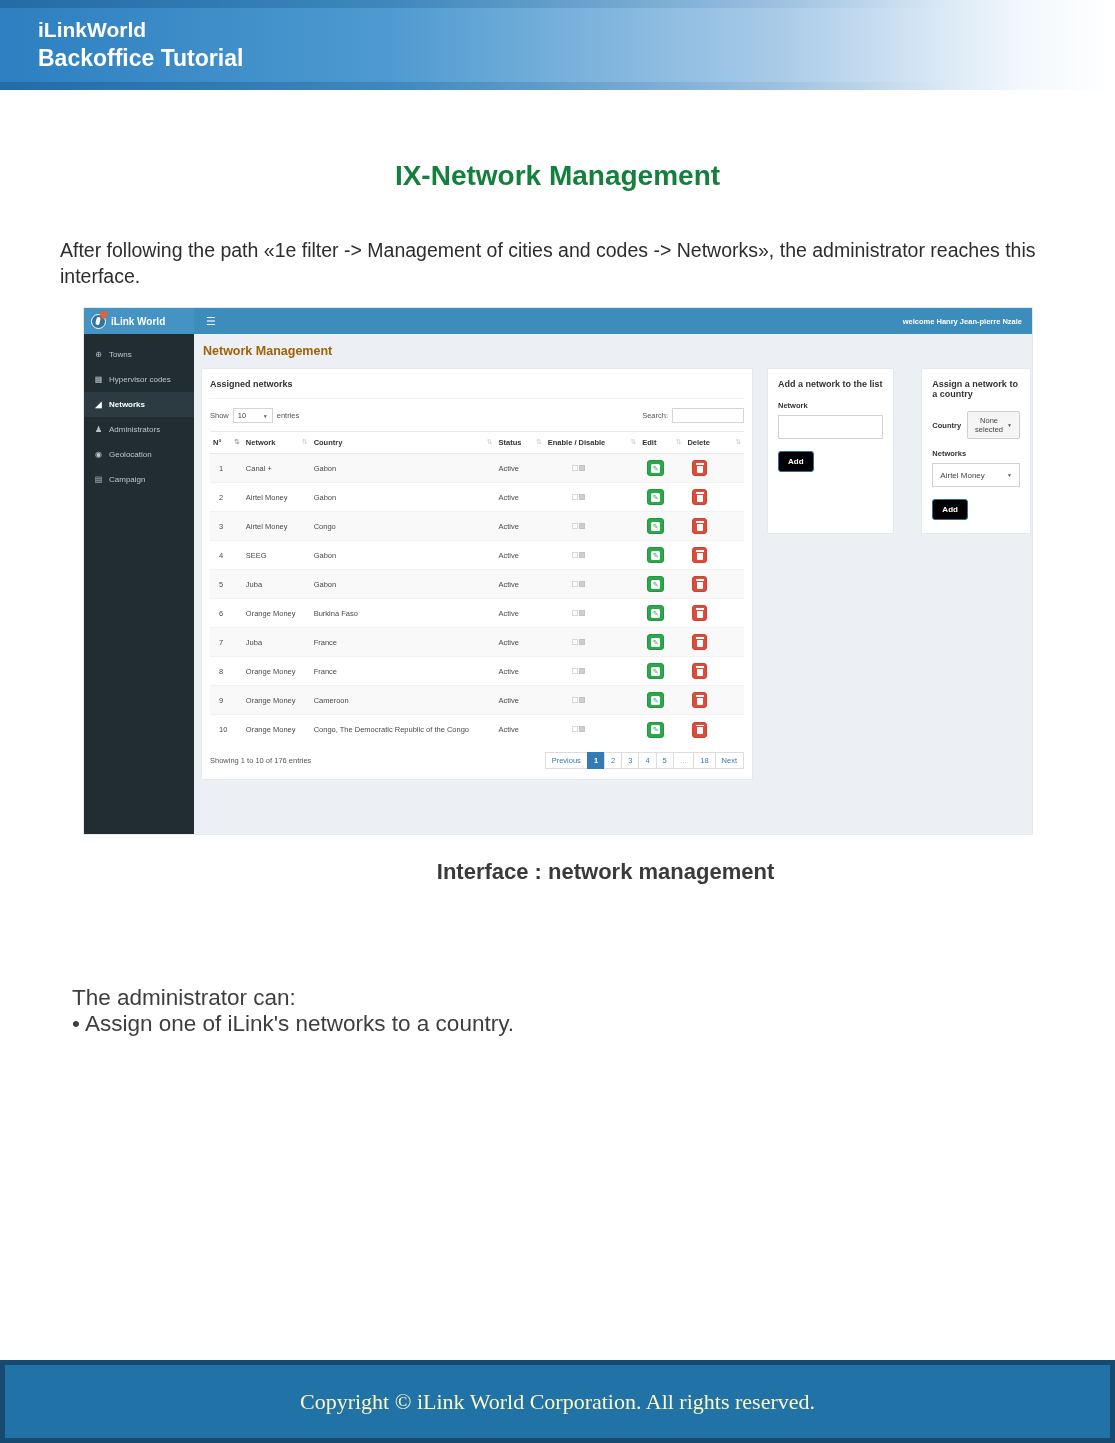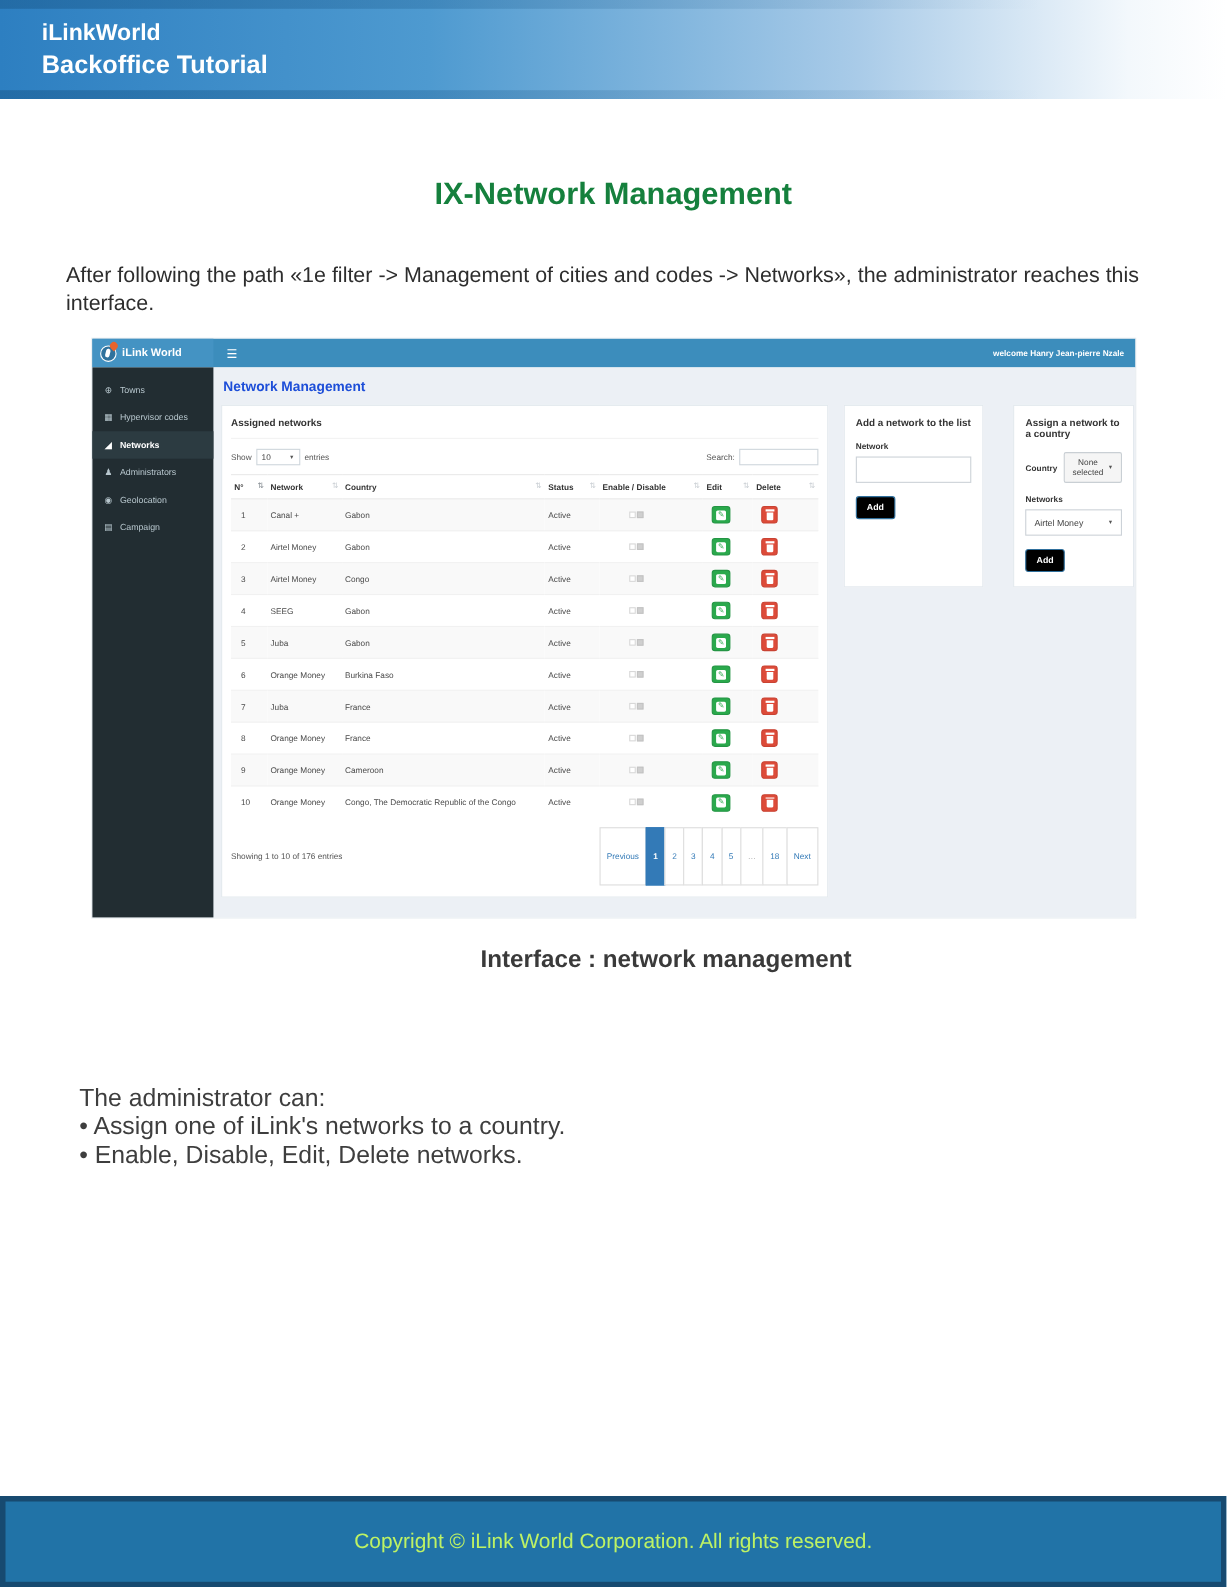--- a/index.html
+++ b/index.html
@@ -27,21 +27,21 @@
   .burger { color:#fff; font-size:11px; margin:auto 0 auto 12px; cursor:pointer; }
   .welcome { margin-left:auto; align-self:center; color:#fff; font-size:7.5px; font-weight:700; padding-right:10px; cursor:pointer; }
 
   .shot-body { display:flex; height:500px; background:#ecf0f5; }
   .sidebar { width:110px; background:#222d32; padding-top:8px; flex-shrink:0; }
   .sb-item { display:flex; align-items:center; gap:6px; padding:8px 10px; color:#b8c7ce; font-size:8px; cursor:pointer; }
   .sb-item.active { background:#2c3b41; color:#fff; font-weight:700; }
   .sb-icon { width:9px; font-size:8px; text-align:center; flex-shrink:0; }
 
   .content { flex:1; padding:6px 8px 0 7px; }
-  .content-title { font-size:12.5px; font-weight:700; color:#1d4ed8; margin:4px 0 10px 2px; }
+  .content-title { font-size:12.5px; font-weight:700; color:#a16207; margin:4px 0 10px 2px; }
   .cols { display:flex; gap:14px; align-items:flex-start; }
   .panel { background:#fff; border:1px solid #e3e9ee; }
   .left-panel { width:552px; padding:8px 8px 10px; }
   .lp-title { font-size:9px; font-weight:700; color:#333; padding:2px 0 9px; border-bottom:1px solid #f2f2f2; }
   .controls { display:flex; justify-content:space-between; align-items:center; margin:9px 0 8px; font-size:7.5px; color:#555; }
   .show-group, .search-group { display:flex; align-items:center; gap:4px; }
   .mini-select { width:40px; height:15px; border:1px solid #cfd6dc; display:flex; align-items:center; justify-content:space-between; padding:0 4px; background:#fff; color:#444; cursor:pointer; }
   .caret { font-size:5px; color:#555; }
   .search-input { width:72px; height:15px; border:1px solid #cfd6dc; background:#fff; outline:none; }
 
@@ -60,41 +60,41 @@
   .t-b { width:6px; height:6px; background:#cfcfcf; border:1px solid #c3c3c3; }
 
   .btn-edit { width:17px; height:16px; background:#2aa94c; border:1px solid #249544; border-radius:3px; display:flex; align-items:center; justify-content:center; cursor:pointer; margin-left:5px; }
   .pencil { width:9px; height:9px; background:#fff; border-radius:1.5px; color:#2aa94c; font-size:7px; line-height:9px; text-align:center; }
   .btn-del { width:15px; height:16px; background:#dd4b39; border:1px solid #c94333; border-radius:3px; display:flex; align-items:center; justify-content:center; cursor:pointer; margin-left:5px; }
   .trash { position:relative; width:6px; height:7px; background:#fff; border-radius:0 0 1px 1px; margin-top:2px; }
   .trash::before { content:""; position:absolute; left:-1px; top:-2.5px; width:8px; height:1.5px; background:#fff; }
 
   .tfoot-row { display:flex; justify-content:space-between; align-items:center; padding-top:8px; font-size:7.5px; color:#555; }
   .pagination { display:flex; }
-  .page { border:1px solid #ddd; background:#fff; color:#337ab7; padding:21px 6px; font-size:7.5px; margin-left:-1px; cursor:pointer; }
+  .page { border:1px solid #ddd; background:#fff; color:#337ab7; padding:3px 6px; font-size:7.5px; margin-left:-1px; cursor:pointer; }
   .page.current { background:#337ab7; border-color:#337ab7; color:#fff; font-weight:700; }
   .page.dots { color:#999; cursor:default; }
 
   .right-col { width:264px; display:flex; flex-direction:row; gap:27px; }
   .rp { padding:10px 10px 13px; }
   .rp-title { font-size:9px; font-weight:700; color:#333; margin-bottom:12px; }
   .field-label { display:block; font-size:7.5px; font-weight:700; color:#333; margin-bottom:5px; }
   .text-input { width:100%; height:24px; border:1px solid #ccd2d8; outline:none; }
   .btn-add { margin-top:12px; background:#000000; color:#fff; border:1px solid #2f6f9c; font-size:8px; font-weight:700; padding:5px 9px; border-radius:3px; cursor:pointer; }
   .country-row { display:flex; align-items:center; gap:6px; margin-bottom:10px; }
   .btn-none { background:#f5f5f5; border:1px solid #c9cfd4; color:#444; font-size:7.5px; padding:4px 7px; border-radius:2px; display:flex; gap:4px; align-items:center; cursor:pointer; }
   .select-full { width:100%; height:24px; border:1px solid #ccd2d8; display:flex; align-items:center; justify-content:space-between; padding:0 7px; font-size:8px; color:#444; background:#fff; cursor:pointer; }
 
   
   .caption { margin:24px 0 0 96px; text-align:center; font-size:22px; font-weight:700; color:#3a3a3a; }
   .admin { margin:100px 0 0 72px; font-size:22.5px; color:#3e3e3e; line-height:1.14; }
   .admin ul { list-style:none; }
   .admin li::before { content:"• "; }
   .doc-footer { position:absolute; left:0; right:0; bottom:0; height:83px; background:#2173a7; border:5px solid #174a70; display:flex; align-items:center; justify-content:center; }
-  .doc-footer span { color:#bef264; font-size:19px; }
+  .doc-footer span { color:#fef9c3; font-size:22px;font-family:Liberation Serif, serif; }
 </style>
 </head>
 <body>
 
 <header class="band">
   <div class="l1">iLinkWorld</div>
   <div class="l2">Backoffice Tutorial</div>
 </header>
 
 <h1 class="doc-title">IX-Network Management</h1>
@@ -413,19 +413,18 @@
     </main>
   </div>
 </div>
 
 <div class="caption">Interface : network management</div>
 
 <div class="admin">
   <div>The administrator can:</div>
   <ul>
       <li>Assign one of iLink's networks to a country.</li>
-      <li>Enable, Disable, Edit, Delete networks.</li>
     </ul>
 </div>
 
 <footer class="doc-footer">
   <span>Copyright © iLink World Corporation. All rights reserved.</span>
 </footer>
 
 </body></html>

